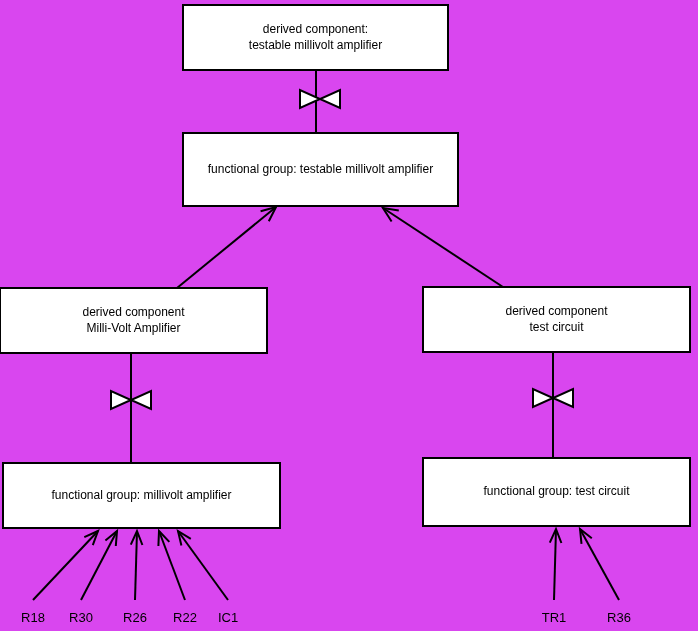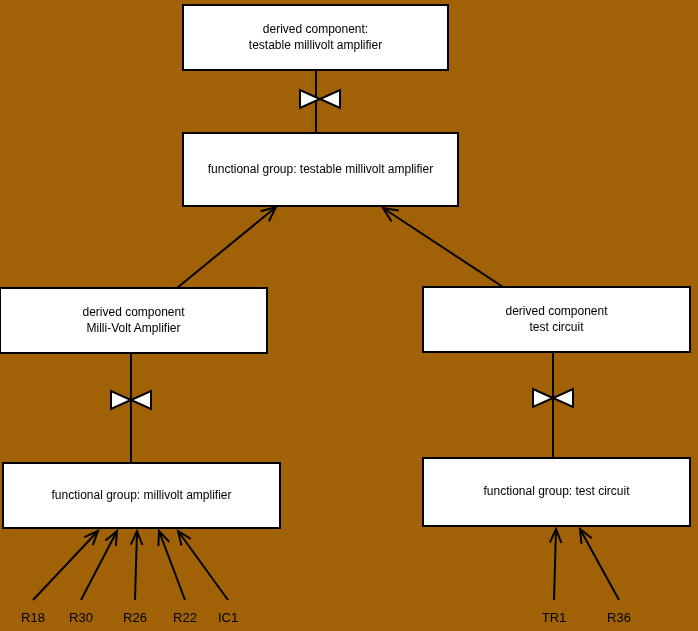--- a/index.html
+++ b/index.html
@@ -4,21 +4,21 @@
 <style>
   html, body {
     margin: 0;
     padding: 0;
     background: #ffffff;
   }
   #diagram-root {
     position: relative;
     width: 698px;
     height: 631px;
-    background: #a16207;
+    background: #d946ef;
     overflow: hidden;
     font-family: "Liberation Sans", sans-serif;
   }
   svg.canvas {
     position: absolute;
     top: 0;
     left: 0;
     width: 698px;
     height: 631px;
   }

